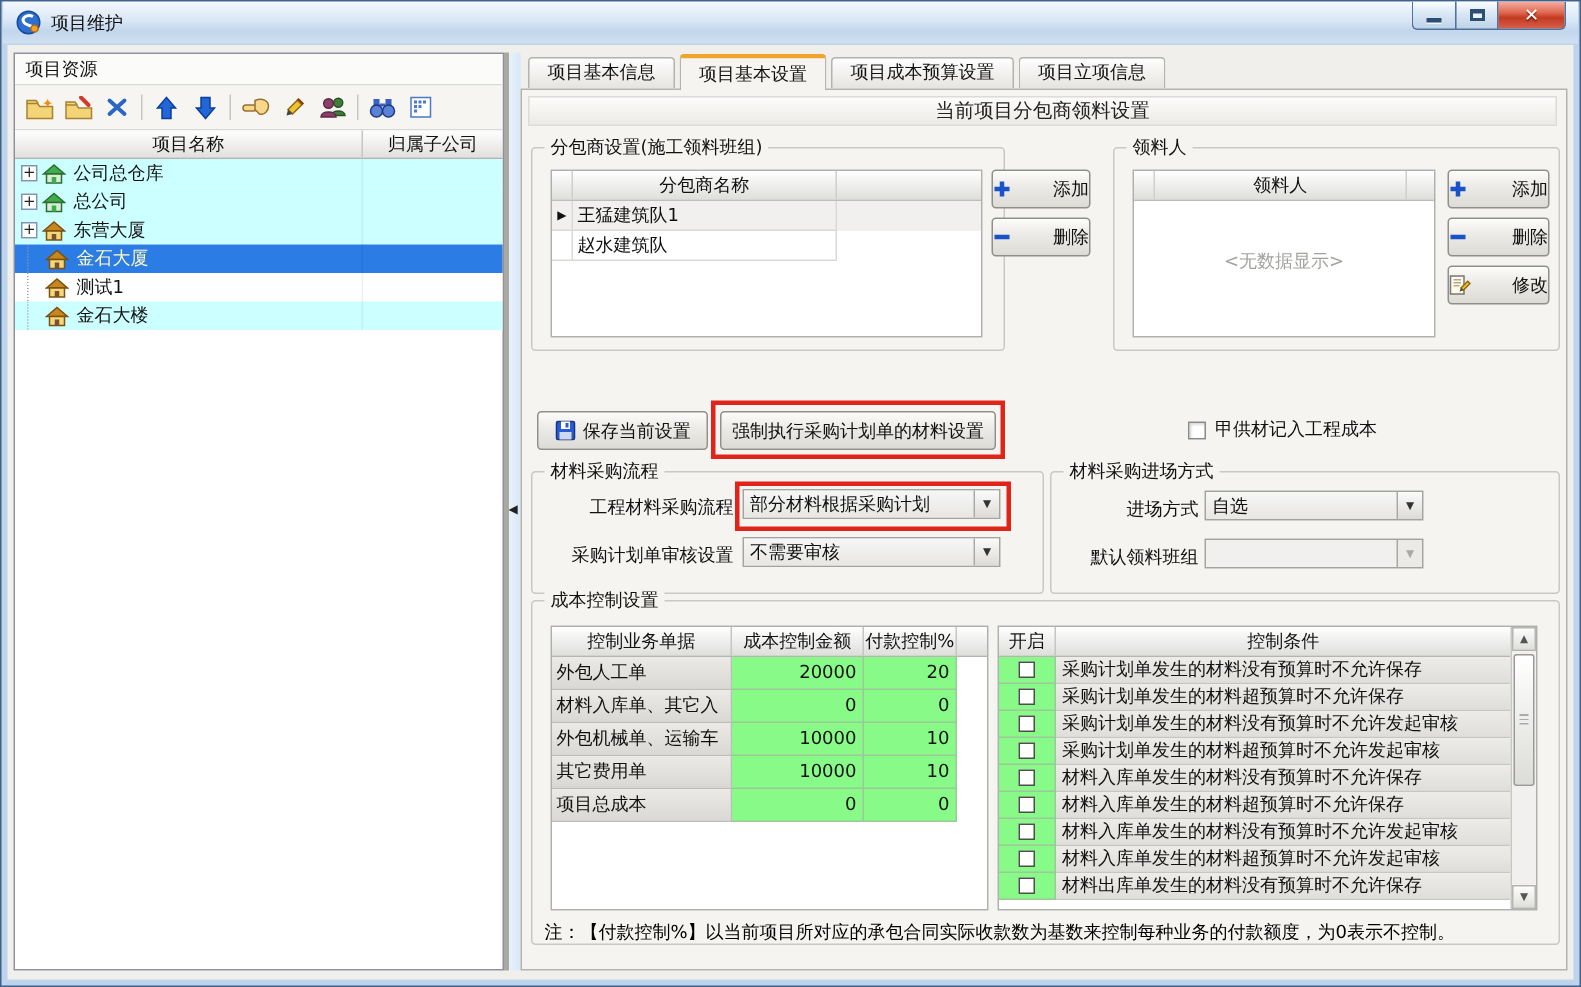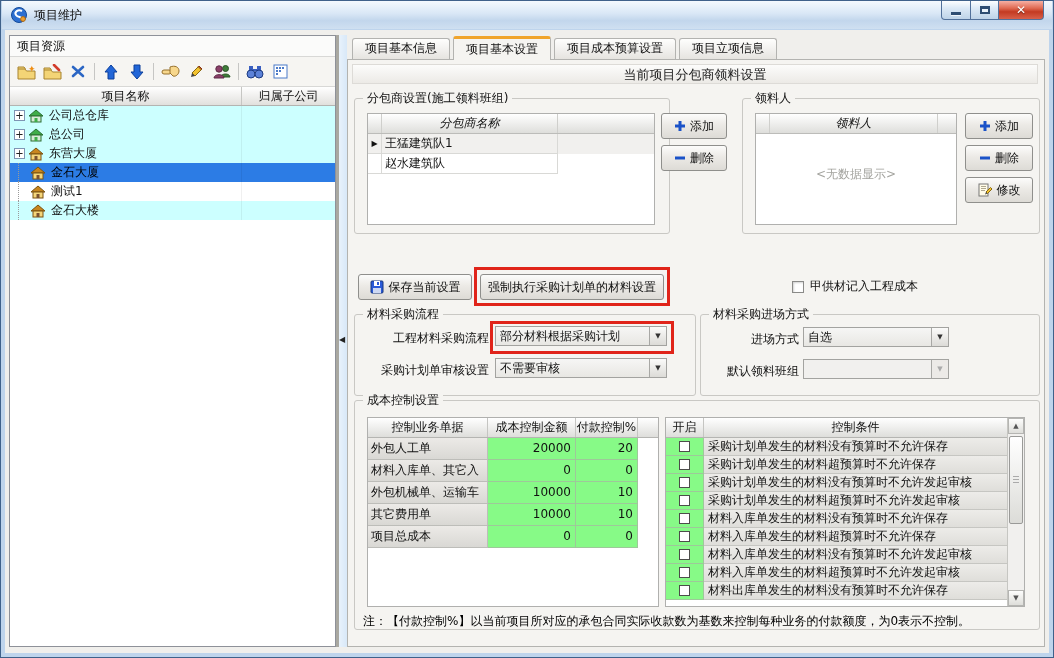--- a/index.html
+++ b/index.html
@@ -31,21 +31,21 @@
   #lp-title { height:21px; line-height:21px; padding-left:7px; background:#fbfbfa; border-bottom:1px solid #d8d8d6; }
   #lp-toolbar { height:30px; display:flex; align-items:center; padding-left:3px; background:#f6f5f2; border-bottom:1px solid #d8d8d6; }
   .tb-btn { width:26px; height:24px; display:flex; align-items:center; justify-content:center; border-radius:2px; }
   .tb-sep { width:1px; height:17px; background:#c6c6c4; margin:0 3px; }
   #tree-head { display:flex; height:19px; background:linear-gradient(#ffffff,#e1e0dd); border-bottom:1px solid #b4b4b1; }
   .th1 { width:232px; text-align:center; line-height:18px; border-right:1px solid #c6c6c3; }
   .th2 { flex:1; text-align:center; line-height:18px; }
   .tree-row { display:flex; height:19px; align-items:stretch; cursor:default; }
   .tree-row .c1 { width:232px; display:flex; align-items:center; overflow:hidden; white-space:nowrap; border-right:1px solid rgba(0,0,0,.06); }
   .tree-row .c2 { flex:1; }
-  .tree-row.sel { color:#000000; }
+  .tree-row.sel { color:#fef9c3; }
   .exp { width:11px; height:11px; min-width:11px; border:1px solid #7e95b4; background:#fff; color:#222;
     font-size:10px; line-height:9px; text-align:center; margin-left:4px; }
   .tree-sp { width:17px; min-width:17px; height:100%;
     background:linear-gradient(to bottom,#9a9a9a 50%,transparent 50%) 8px 0/1px 2px repeat-y; }
   .tree-ico { width:17px; min-width:17px; display:flex; align-items:center; margin-left:3px; }
   .tree-label { margin-left:4px; }
 
   
   #splitter { position:absolute; left:331px; top:5px; width:11px; bottom:6px;
     background:linear-gradient(to right,#a9a8a1 0,#a9a8a1 3px,#e8f2fc 3px,#d8e8f8 100%); }
@@ -72,33 +72,33 @@
   #gb-flow   { left:6px;   top:254px; width:342px; height:82px; }
   #gb-entry  { left:352px; top:254px; width:340px; height:82px; }
   #gb-cost   { left:6px;   top:340px; width:686px; height:230px; }
 
   
   .dgrid { position:absolute; background:#fff; border:1px solid #b0b0ae; overflow:hidden; }
   #sub-table    { left:12px; top:14px; width:288px; height:112px; }
   #picker-table { left:12px; top:14px; width:202px; height:112px; }
   .dg-head { display:flex; height:20px; background:linear-gradient(#ffffff,#dededb); border-bottom:1px solid #bcbcb9; }
   .dgh-ind { width:14px; border-right:1px solid #cfcfcc; }
-  .dgh-name { width:176px; text-align:center; line-height:19px; border-right:1px solid #cfcfcc;font-style:italic; }
+  .dgh-name { width:176px; text-align:center; line-height:19px; border-right:1px solid #cfcfcc; }
   #picker-table .dgh-name { width:168px; }
   .dg-row { display:flex; height:20px; }
   .dg-row.current { background:#f1f0ee; }
   .dg-ind { width:14px; text-align:center; font-size:8px; line-height:20px; border-right:1px solid #d9d9d6; border-bottom:1px solid #d9d9d6; }
   .dg-name { width:176px; padding-left:3px; line-height:19px; border-right:1px solid #d9d9d6; border-bottom:1px solid #d9d9d6;
     white-space:nowrap; overflow:hidden; }
   .dg-empty { position:absolute; left:0; right:0; top:52px; text-align:center; color:#a3a39e; }
 
   .btn-col { position:absolute; display:flex; flex-direction:column; }
   #sub-btns    { left:306px; top:14px; width:66px; }
   #picker-btns { left:222px; top:14px; width:68px; }
-  .btn { height:26px; margin-bottom:6px; display:flex; align-items:center; justify-content:center; gap:4px;
+  .btn { height:26px; margin-bottom:6px; display:flex; align-items:center; justify-content:space-between; gap:4px;
     background:linear-gradient(#fcfcfb,#eceae6 45%,#dddbd6); border:1px solid #8f8f8c; border-radius:3px; white-space:nowrap; }
 
   .push-btn { position:absolute; height:26px; display:flex; align-items:center; justify-content:center; gap:5px;
     background:linear-gradient(#fcfcfb,#eceae6 45%,#dddbd6); border:1px solid #8f8f8c; border-radius:3px; white-space:nowrap; }
   #save-btn  { left:10px;  top:214px; width:114px; }
   #force-btn { left:132px; top:214px; width:184px; }
 
   .red-box { position:absolute; border:3px solid #e0241a; z-index:5; pointer-events:none; }
   #red1 { left:126px; top:207px; width:196px; height:39px; }
   #red2 { left:135px; top:6px;  width:184px; height:33px; }

